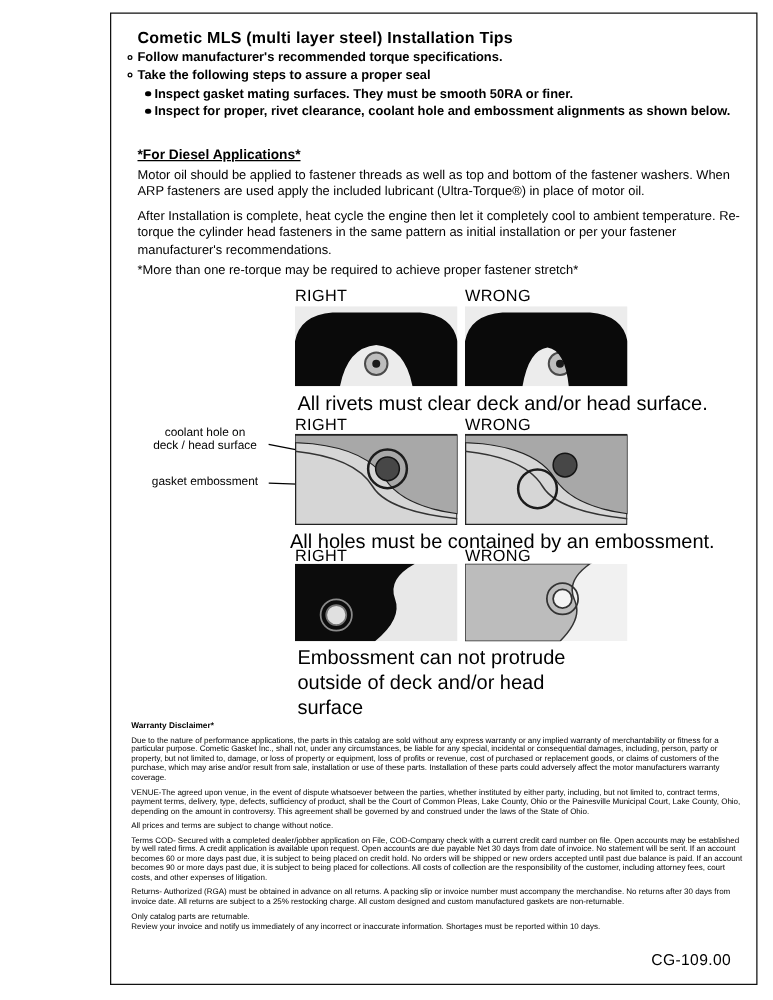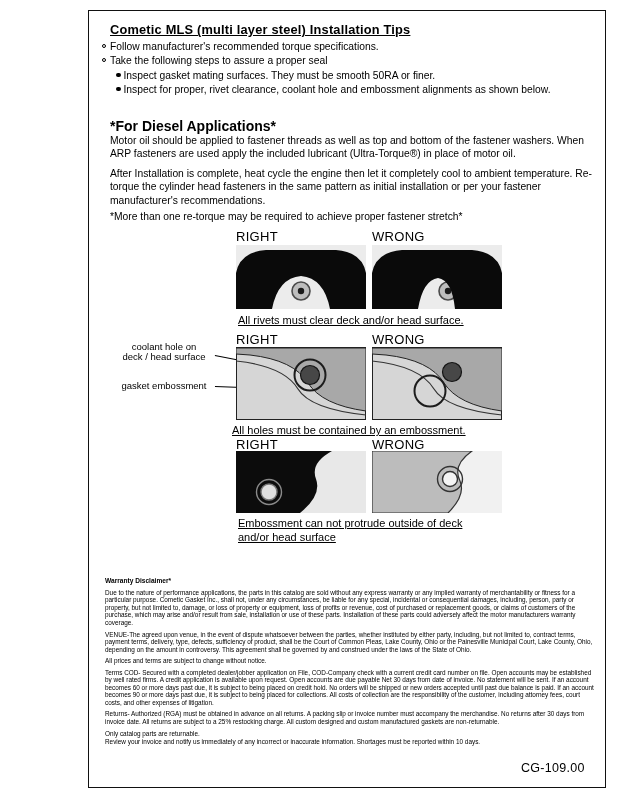--- a/index.html
+++ b/index.html
@@ -1,37 +1,37 @@
 <!DOCTYPE html>
 <html><head>
 <meta charset="utf-8">
 <style>
   * { margin:0; padding:0; box-sizing:border-box; }
   body { width:618px; height:800px; background:#fff; font-family:"Liberation Sans", sans-serif; color:#000; }
   .canvas { position:relative; width:618px; height:800px; background:#fff; overflow:hidden; }
   .page { position:absolute; left:88px; top:10px; width:518px; height:778px; border:1.5px solid #111; background:#fff; }
 
-  .title { position:absolute; left:21px; top:11px; font-size:12.8px; font-weight:bold; text-decoration:underline; letter-spacing:0.2px; }
+  .title { position:absolute; left:21px; top:11px; font-size:12.8px; font-weight:bold; letter-spacing:0.2px; }
 
   .bullets { position:absolute; left:13px; top:30px; width:500px; font-size:10.3px; }
-  .brow { display:flex; align-items:flex-start; margin-bottom:2.5px; line-height:1.15; }
+  .brow { display:flex; align-items:flex-start; margin-bottom:2.5px; line-height:1.15;font-weight:bold; }
   .brow.sub { margin-left:14px; }
   .bullet-o { flex:none; width:4px; height:4px; border:1px solid #000; border-radius:50%; margin:3px 4px 0 0; }
   .bullet-dot { flex:none; width:4.5px; height:4.5px; background:#000; border-radius:50%; margin:3px 3px 0 0; }
 
-  .diesel-heading { position:absolute; left:21px; top:107px; font-size:14px; font-weight:bold; }
+  .diesel-heading { position:absolute; left:21px; top:107px; font-size:11px; font-weight:bold;text-decoration:underline; }
   .para { position:absolute; left:21px; width:494px; font-size:10.3px; line-height:1.3; }
   .p1 { top:123px; }
   .p2 { top:156px; }
   .note { top:199px; }
 
   .dhead { position:absolute; width:130px; text-align:left; font-size:13px; letter-spacing:0.3px; }
   .dimg { position:absolute; width:130px; }
   .dimg svg { display:block; }
-  .dcaption { position:absolute; font-size:11px; line-height:1.25;text-decoration:underline; }
+  .dcaption { position:absolute; font-size:16px; line-height:1.25; }
 
   .dlabel { position:absolute; left:26px; width:98px; text-align:center; font-size:9.5px; line-height:1.1; }
   .leader { position:absolute; height:0; border-top:1px solid #000; transform-origin:0 0; }
 
   .disclaimer { position:absolute; left:16px; top:566px; width:490px; font-size:6.4px; line-height:1.18; }
   .dsc-head { font-weight:bold; margin-bottom:4px; font-size:6.6px; }
   .dpara { margin-bottom:4px; }
   .dpara.tight { margin-bottom:1px; }
 
   .doc-code { position:absolute; left:432px; top:750px; font-size:12.5px; letter-spacing:0.3px;text-align:right; }

